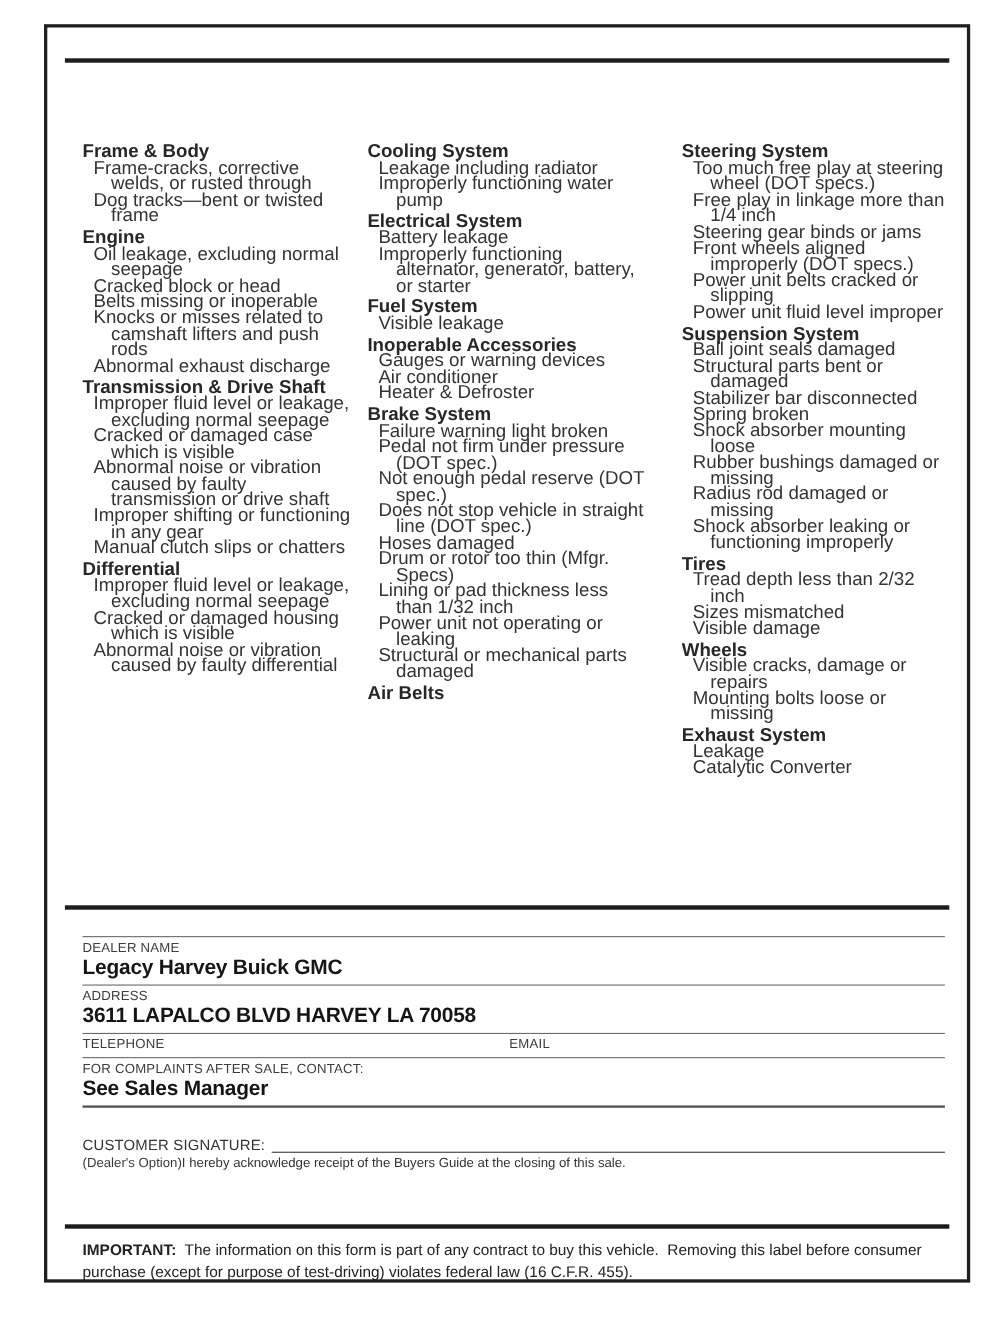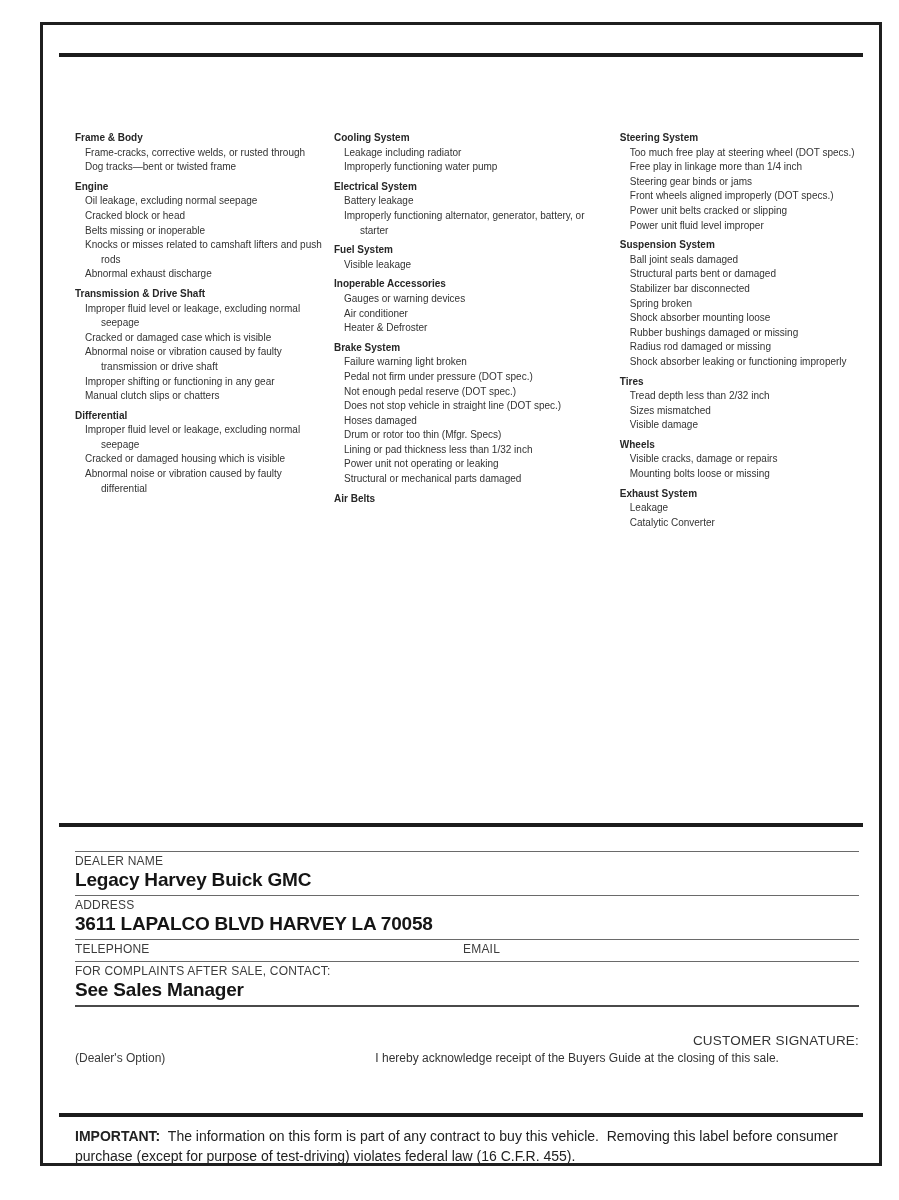--- a/index.html
+++ b/index.html
@@ -10,44 +10,44 @@
     border:3px solid #1f1f1f; background:#fff;
   }
   .rule-thick { position:absolute; left:16px; right:16px; height:4px; background:#1c1c1c; }
   .rule-top { top:28px; }
   .rule-mid { top:798px; }
   .rule-bottom { top:1088px; }
 
   .intro { position:absolute; top:60px; left:32px; font-size:13.5px; color:#333; }
 
   .defects { position:absolute; top:104px; left:32px; right:18px; display:flex; }
-  .defect-col { font-size:10px; line-height:14.6px; color:#333; }
+  .defect-col { font-size:17px; line-height:14.6px; color:#333; }
   .defect-col:nth-child(1){ width:256px; margin-right:12px; }
   .defect-col:nth-child(2){ width:262px; margin-right:12px; }
   .defect-col:nth-child(3){ width:250px;margin-left:21px; }
   .defect-section { margin-bottom:5px; }
   .defect-title { font-weight:bold; color:#272727; margin-top:2px; }
   .defect-item { padding-left:26px; text-indent:-16px; }
 
   .form-area { position:absolute; top:826px; left:32px; right:20px; }
   .form-row { border-top:1px solid #6a6a6a; padding:2px 0 4px 0; }
   .form-row.thick-bottom { border-bottom:2px solid #4a4a4a; }
   .field-label { font-size:12px; color:#3c3c3c; letter-spacing:0.2px; }
   .field-value { font-size:19px; font-weight:600; color:#151515; margin-top:1px; letter-spacing:-0.2px; }
   .row-split { display:flex; }
   .row-split .left { width:388px; }
   .row-split .right { flex:1; }
 
   .sig-block { margin-top:26px; }
-  .sig-line-row { display:flex; align-items:flex-end;flex-direction:column; }
+  .sig-line-row { display:flex; align-items:center; }
   .sig-label { font-size:13.5px; color:#333; letter-spacing:0.2px; white-space:nowrap; }
   .sig-line { flex:1; border-bottom:1.5px solid #3a3a3a; height:14px; margin-left:6px; }
   .sig-sub-row { display:flex; margin-top:2px; }
   .sig-option { font-size:12px; color:#3a3a3a; white-space:nowrap; }
-  .sig-ack { font-size:12px; color:#333; margin-left:210px; }
+  .sig-ack { font-size:12px; color:#333; }
 
   .important { position:absolute; top:1102px; left:32px; right:40px;
     font-size:14px; line-height:19.5px; color:#222; white-space:pre-wrap; }
   .important b { font-weight:bold; }
 </style>
 </head>
 <body>
 
 <div class="page-frame">
 

